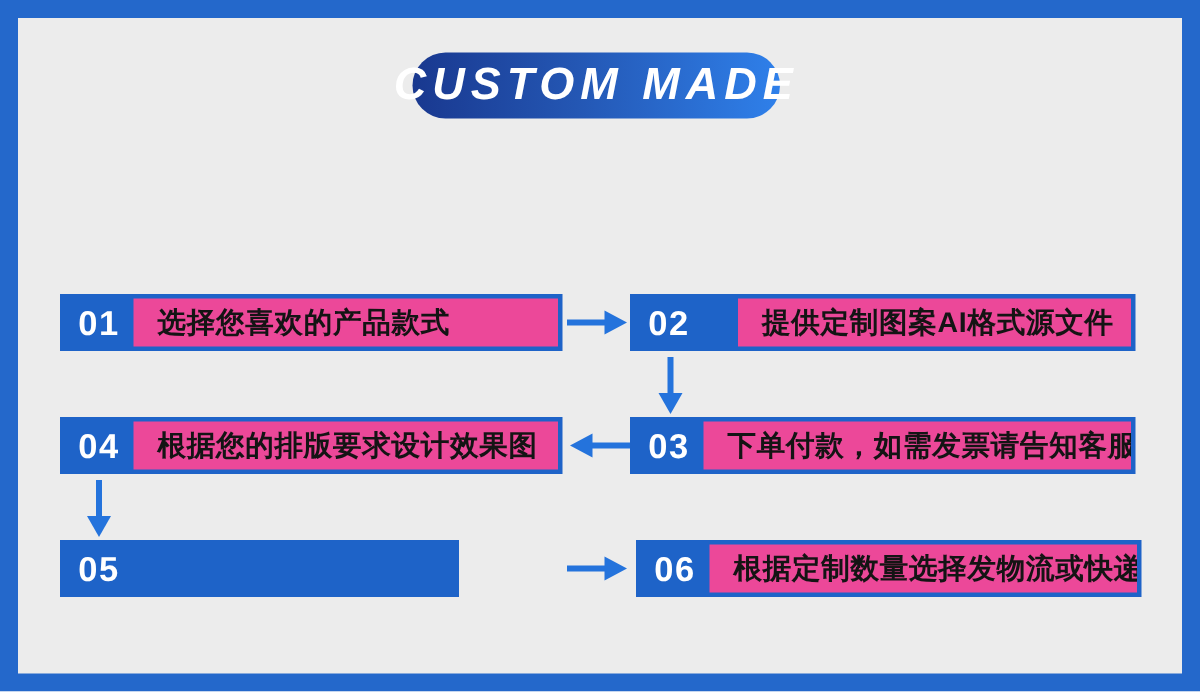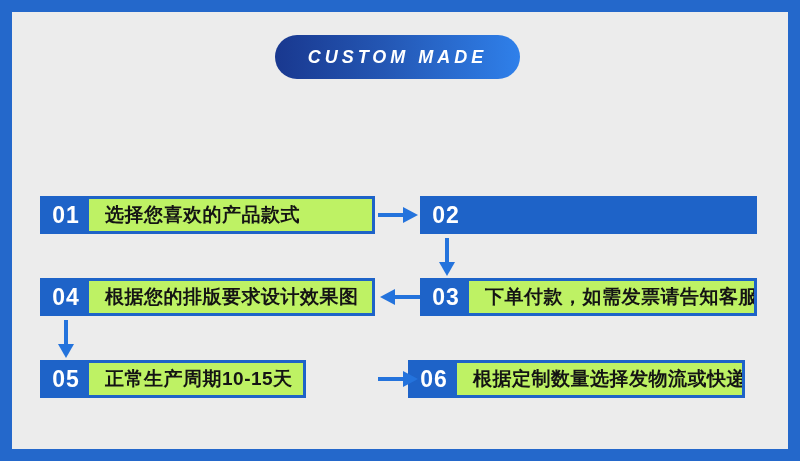--- a/index.html
+++ b/index.html
@@ -23,21 +23,21 @@
   .badge {
     position: absolute;
     left: 275px; top: 35px;
     width: 245px; height: 44px;
     border-radius: 22px;
     background: linear-gradient(90deg, #19388f 0%, #2457b4 45%, #2f80ea 100%);
     display: flex; align-items: center; justify-content: center;
   }
   .badge-label {
     color: #ffffff;
-    font-size: 18px;
+    font-size: 30px;
     font-weight: 900;
     font-style: italic;
     letter-spacing: 4px;
     white-space: nowrap;
   }
 
   
   .page-title {
     position: absolute;
     left: 0; top: 86px;
@@ -63,39 +63,39 @@
   .step-num {
     width: 46px;
     display: flex; align-items: center; justify-content: center;
     color: #ffffff;
     font-size: 23px;
     font-weight: bold;
     letter-spacing: 1px;
   }
   .step-box {
     flex: 1;
-    background: #bef264;
+    background: #ec4899;
     display: flex; align-items: center;
     padding-left: 16px;
     overflow: hidden;
   }
   .step-label {
     font-size: 19px;
     font-weight: bold;
     color: #141414;
     white-space: nowrap;
     letter-spacing: 0.5px;
   }
 
   .pos-1 { left: 40px;  top: 196px; width: 335px; }
   .pos-2 { left: 420px; top: 196px; width: 337px; gap: 23px; }
   .pos-3 { left: 420px; top: 278px; width: 337px; }
   .pos-4 { left: 40px;  top: 278px; width: 335px; }
   .pos-5 { left: 40px;  top: 360px; width: 266px; }
-  .pos-6 { left: 408px; top: 360px; width: 337px; }
+  .pos-6 { left: 424px; top: 360px; width: 337px; }
 
   
   .arrow { position: absolute; }
   .ar-1 { left: 378px; top: 206px; }   
   .ad-1 { left: 438px; top: 238px; }   
   .al-1 { left: 380px; top: 288px; }   
   .ad-2 { left: 57px;  top: 320px; }   
   .ar-2 { left: 378px; top: 370px; }   
 </style>
 </head>
@@ -111,41 +111,41 @@
 
   <div class="step pos-1">
     <div class="step-num">01</div>
     <div class="step-box">
       <span class="step-label">选择您喜欢的产品款式</span>
     </div>
   </div>
 
   <div class="step pos-2">
     <div class="step-num">02</div>
+    <div class="step-box">
+      <span class="step-label">提供定制图案AI格式源文件</span>
+    </div>
   </div>
 
   <div class="step pos-3">
     <div class="step-num">03</div>
     <div class="step-box">
       <span class="step-label">下单付款，如需发票请告知客服</span>
     </div>
   </div>
 
   <div class="step pos-4">
     <div class="step-num">04</div>
     <div class="step-box">
       <span class="step-label">根据您的排版要求设计效果图</span>
     </div>
   </div>
 
   <div class="step pos-5">
     <div class="step-num">05</div>
-    <div class="step-box">
-      <span class="step-label">正常生产周期10-15天</span>
-    </div>
   </div>
 
   <div class="step pos-6">
     <div class="step-num">06</div>
     <div class="step-box">
       <span class="step-label">根据定制数量选择发物流或快递</span>
     </div>
   </div>
 
   <svg class="arrow ar-1" width="40" height="18" viewBox="0 0 40 18">

